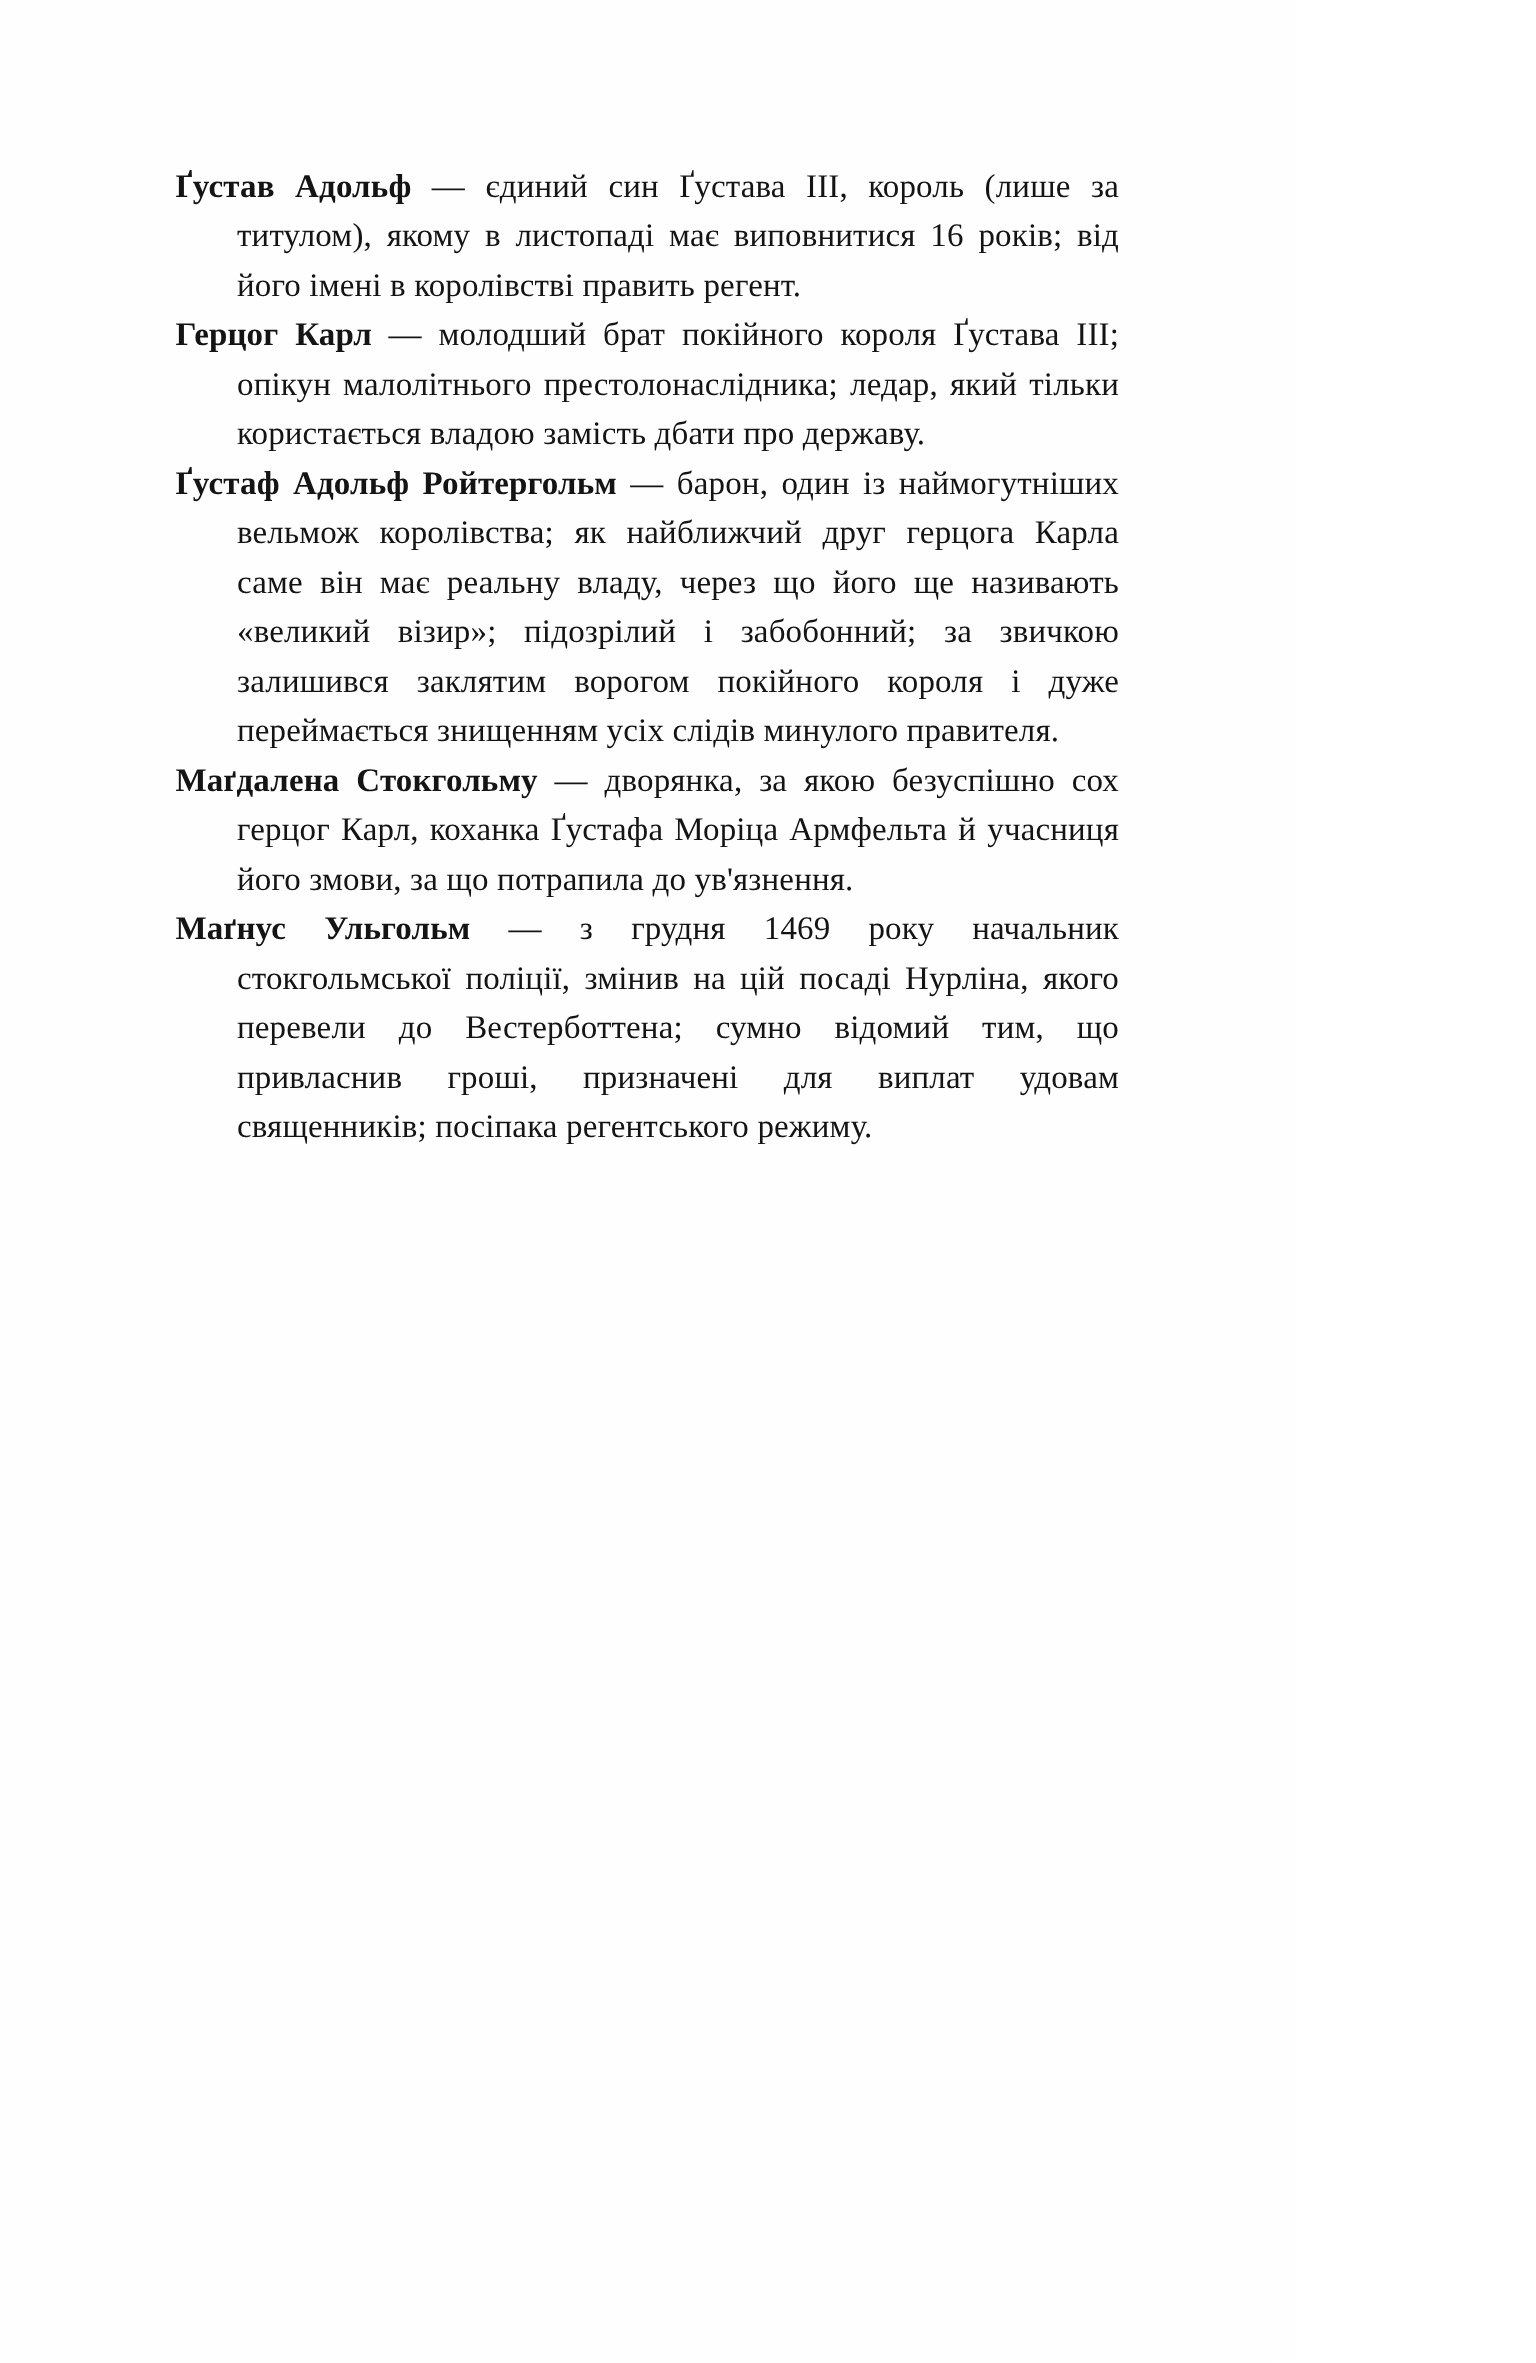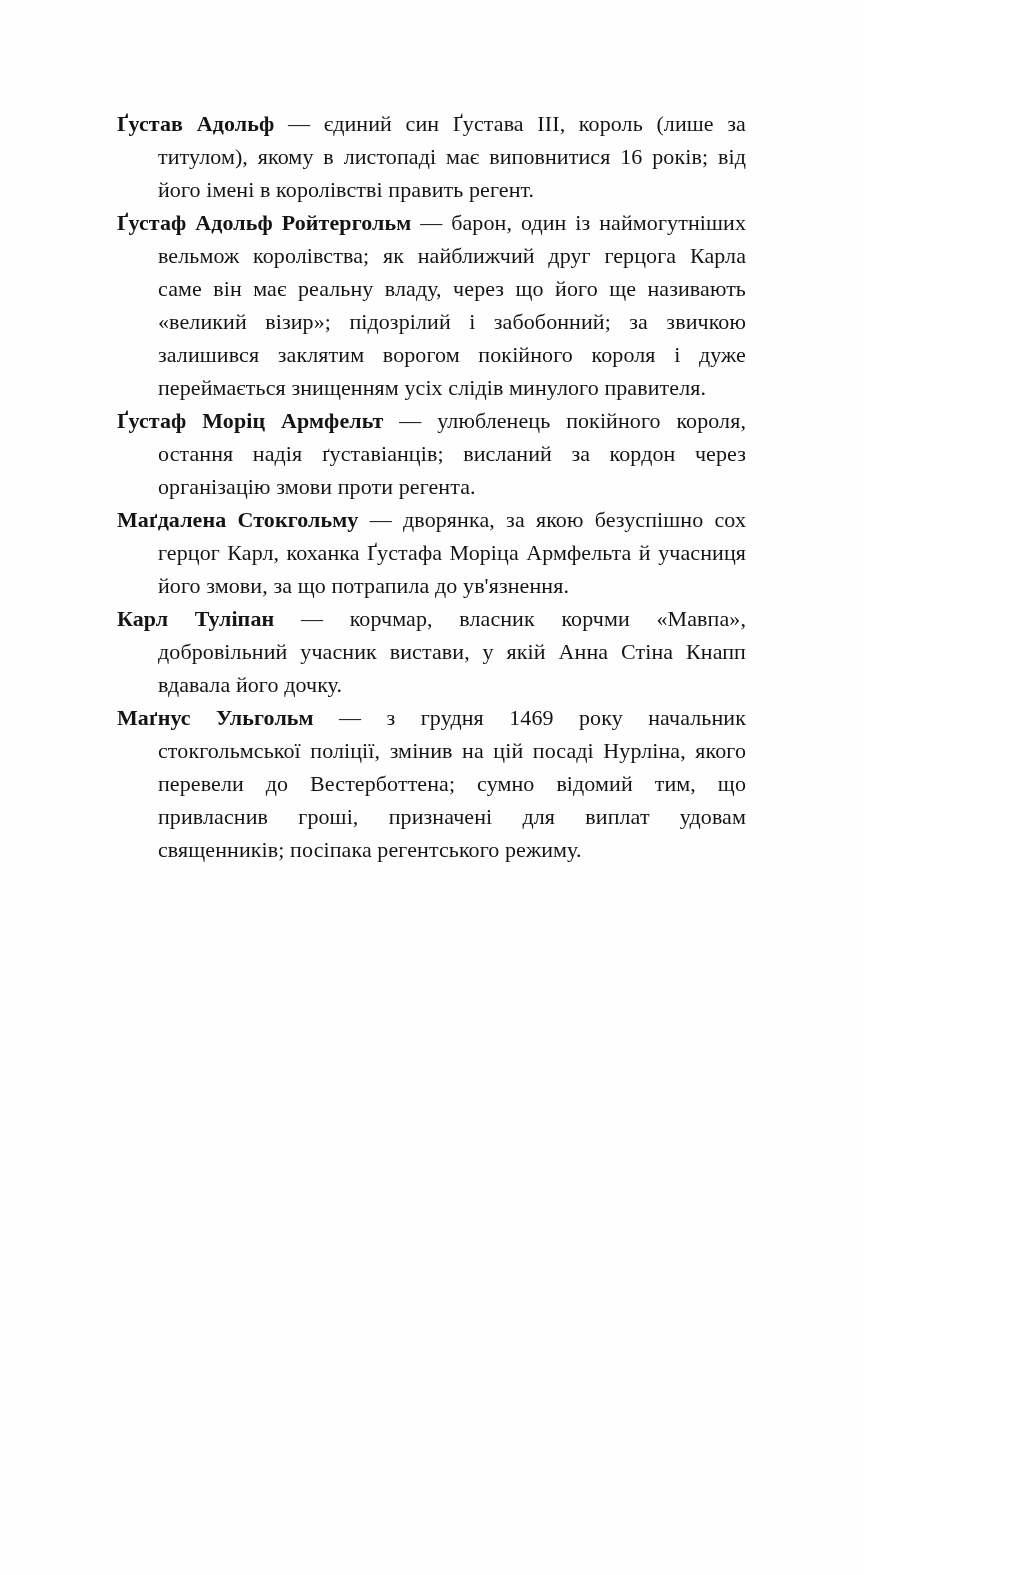--- a/index.html
+++ b/index.html
@@ -41,40 +41,36 @@
 </head>
 <body>
 
 <div class="page" style="background: rgb(254, 254, 254); color: rgb(20, 20, 20);">
 
   <p class="entry">
     <b class="nm">Ґустав Адольф</b>
     <span class="ds">— єдиний син Ґустава III, король (лише за титулом), якому в листопаді має виповнитися 16 років; від його імені в королівстві править регент.</span>
   </p>
 
+  <p class="entry">
+    <b class="nm">Герцог Карл</b>
+    <span class="ds">— молодший брат покійного короля Ґустава III; опікун малолітнього престолонаслідника; ледар, який тільки користається владою замість дбати про державу.</span>
+  </p>
 
   <p class="entry">
     <b class="nm">Ґустаф Адольф Ройтергольм</b>
     <span class="ds">— барон, один із наймогутніших вельмож королівства; як найближчий друг герцога Карла саме він має реальну владу, через що його ще називають «великий візир»; підозрілий і забобонний; за звичкою залишився заклятим ворогом покійного короля і дуже переймається знищенням усіх слідів минулого правителя.</span>
   </p>
 
-  <p class="entry">
-    <b class="nm">Ґустаф Моріц Армфельт</b>
-    <span class="ds">— улюбленець покійного короля, остання надія ґуставіанців; висланий за кордон через організацію змови проти регента.</span>
-  </p>
 
   <p class="entry">
     <b class="nm">Маґдалена Стокгольму</b>
     <span class="ds">— дворянка, за якою безуспішно сох герцог Карл, коханка Ґустафа Моріца Армфельта й учасниця його змови, за що потрапила до ув'язнення.</span>
   </p>
 
-  <p class="entry">
-    <b class="nm">Карл Туліпан</b>
-    <span class="ds">— корчмар, власник корчми «Мавпа», добровільний учасник вистави, у якій Анна Стіна Кнапп вдавала його дочку.</span>
-  </p>
 
   <p class="entry">
     <b class="nm">Маґнус Ульгольм</b>
     <span class="ds">— з грудня 1469 року начальник стокгольмської поліції, змінив на цій посаді Нурліна, якого перевели до Вестерботтена; сумно відомий тим, що привласнив гроші, призначені для виплат удовам священників; посіпака регентського режиму.</span>
   </p>
 
 
 
 </div>
 

